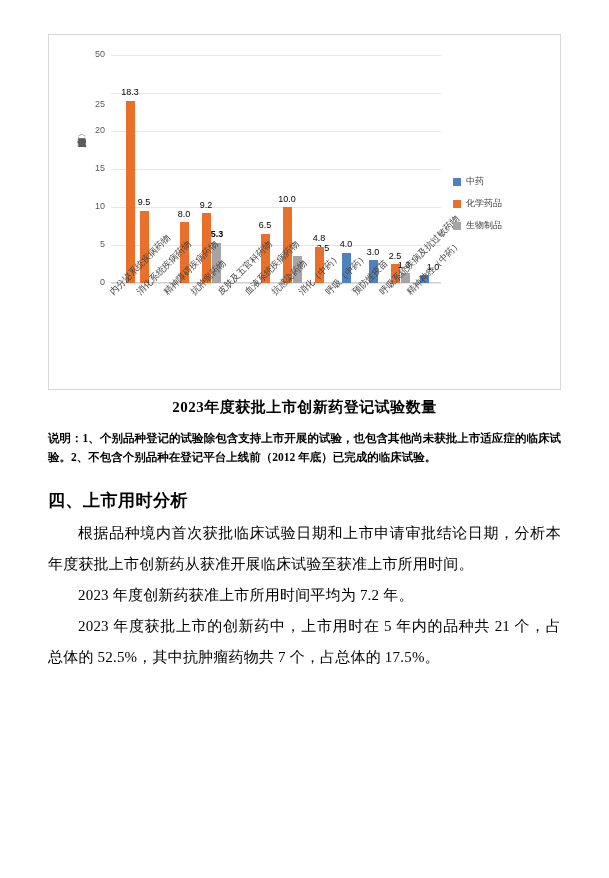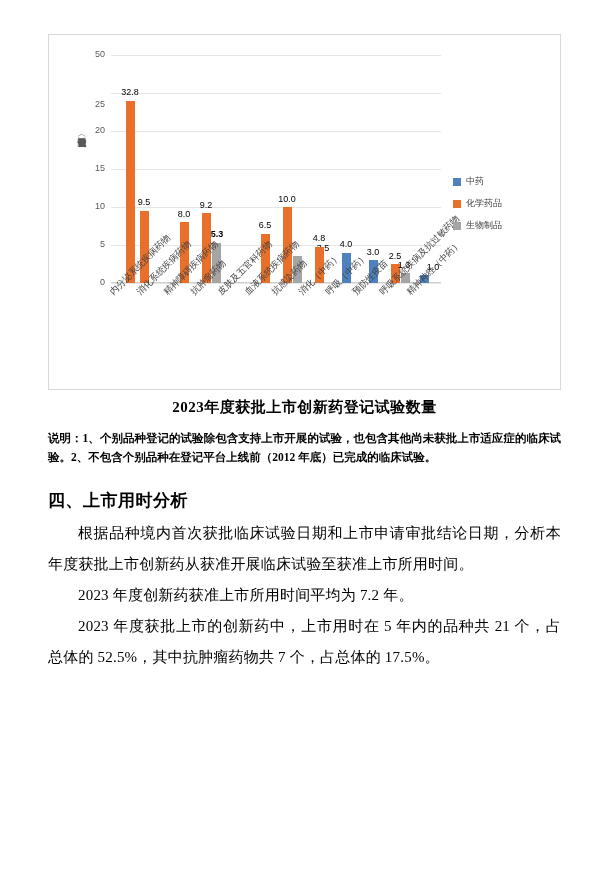--- a/index.html
+++ b/index.html
@@ -206,21 +206,21 @@
 
         <div class="gridline" style="top:228px;"></div>
         <div class="ytick" style="top:228px;">0</div>
 
         <div class="axis-line"></div>
 
         <div class="bars">
 
           <div class="group" style="left:6px; width:27px;">
             <div class="bar c1" style="left:9px; height:182.4px;"></div>
-            <div class="bar-label" style="left:-1px; bottom:186px;">32.8</div>
+            <div class="bar-label" style="left:-1px; bottom:186px;">18.3</div>
           </div>
 
           <div class="group" style="left:20px; width:27px;">
             <div class="bar c1" style="left:9px; height:72.2px;"></div>
             <div class="bar-label" style="left:-1px; bottom:76px;">9.5</div>
           </div>
 
           <div class="group" style="left:60px; width:27px;">
             <div class="bar c1" style="left:9px; height:60.8px;"></div>
             <div class="bar-label" style="left:-1px; bottom:64px;">8.0</div>

